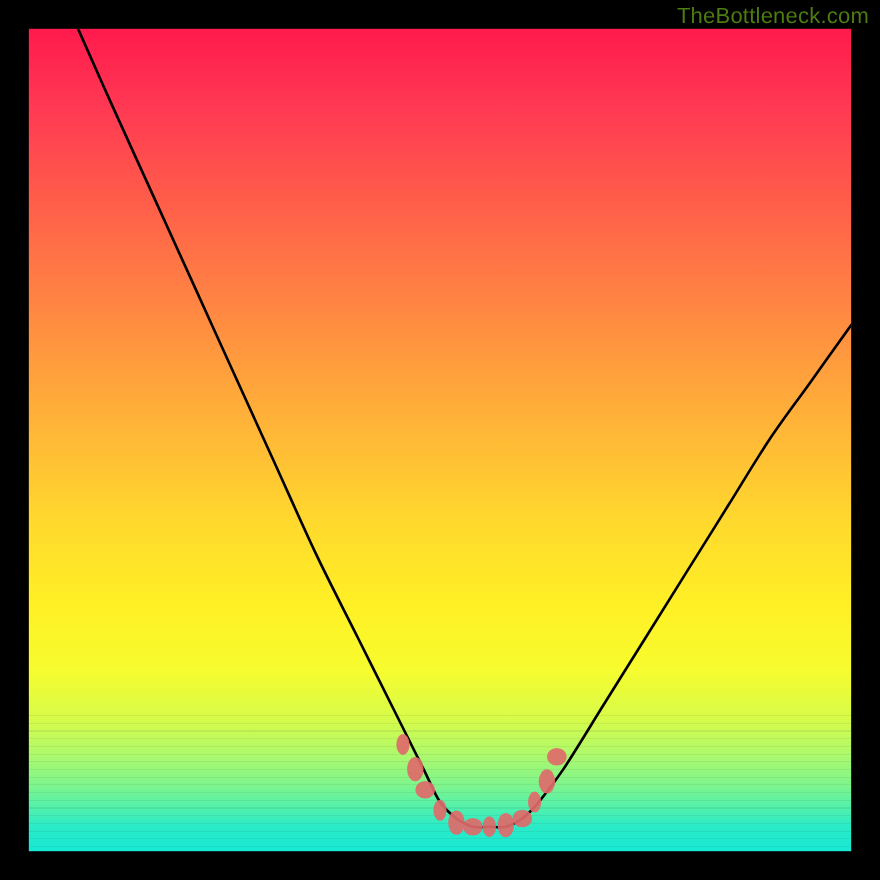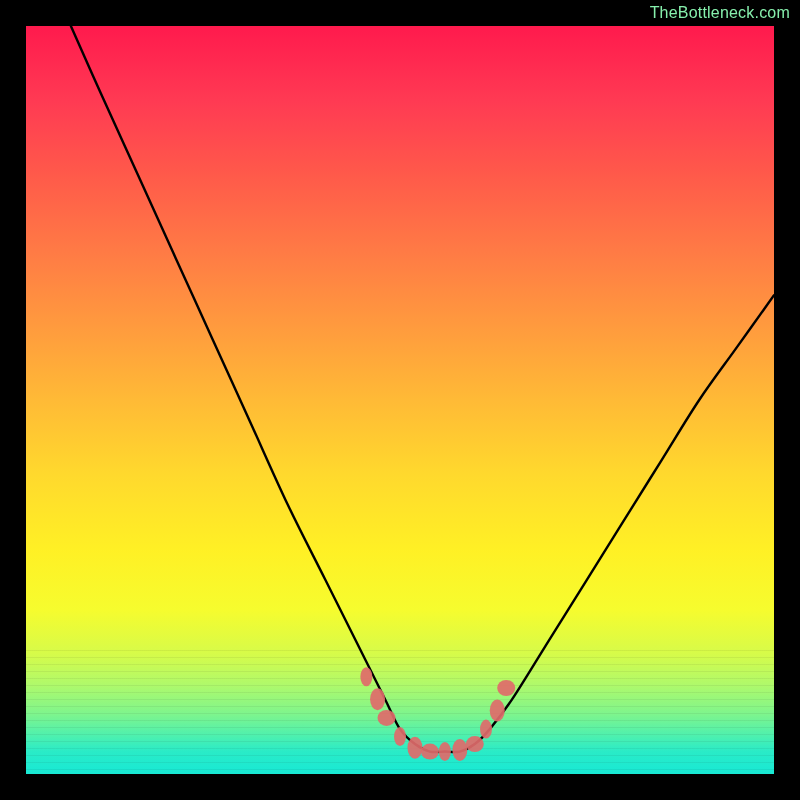--- a/index.html
+++ b/index.html
@@ -70,22 +70,22 @@
   svg.curve {
     position: absolute;
     inset: 0;
     width: 100%;
     height: 100%;
   }
   .watermark {
     position: absolute;
     top: 4px;
     right: 10px;
-    color: #86efac;
-    font-size: 16px;
+    color: #4d7c0f;
+    font-size: 20px;
     font-weight: 500;
     letter-spacing: 0.2px;
     user-select: none;
   }
 </style>
 </head>
 <body>
 
 <div class="frame">
   <div class="watermark">TheBottleneck.com</div>

